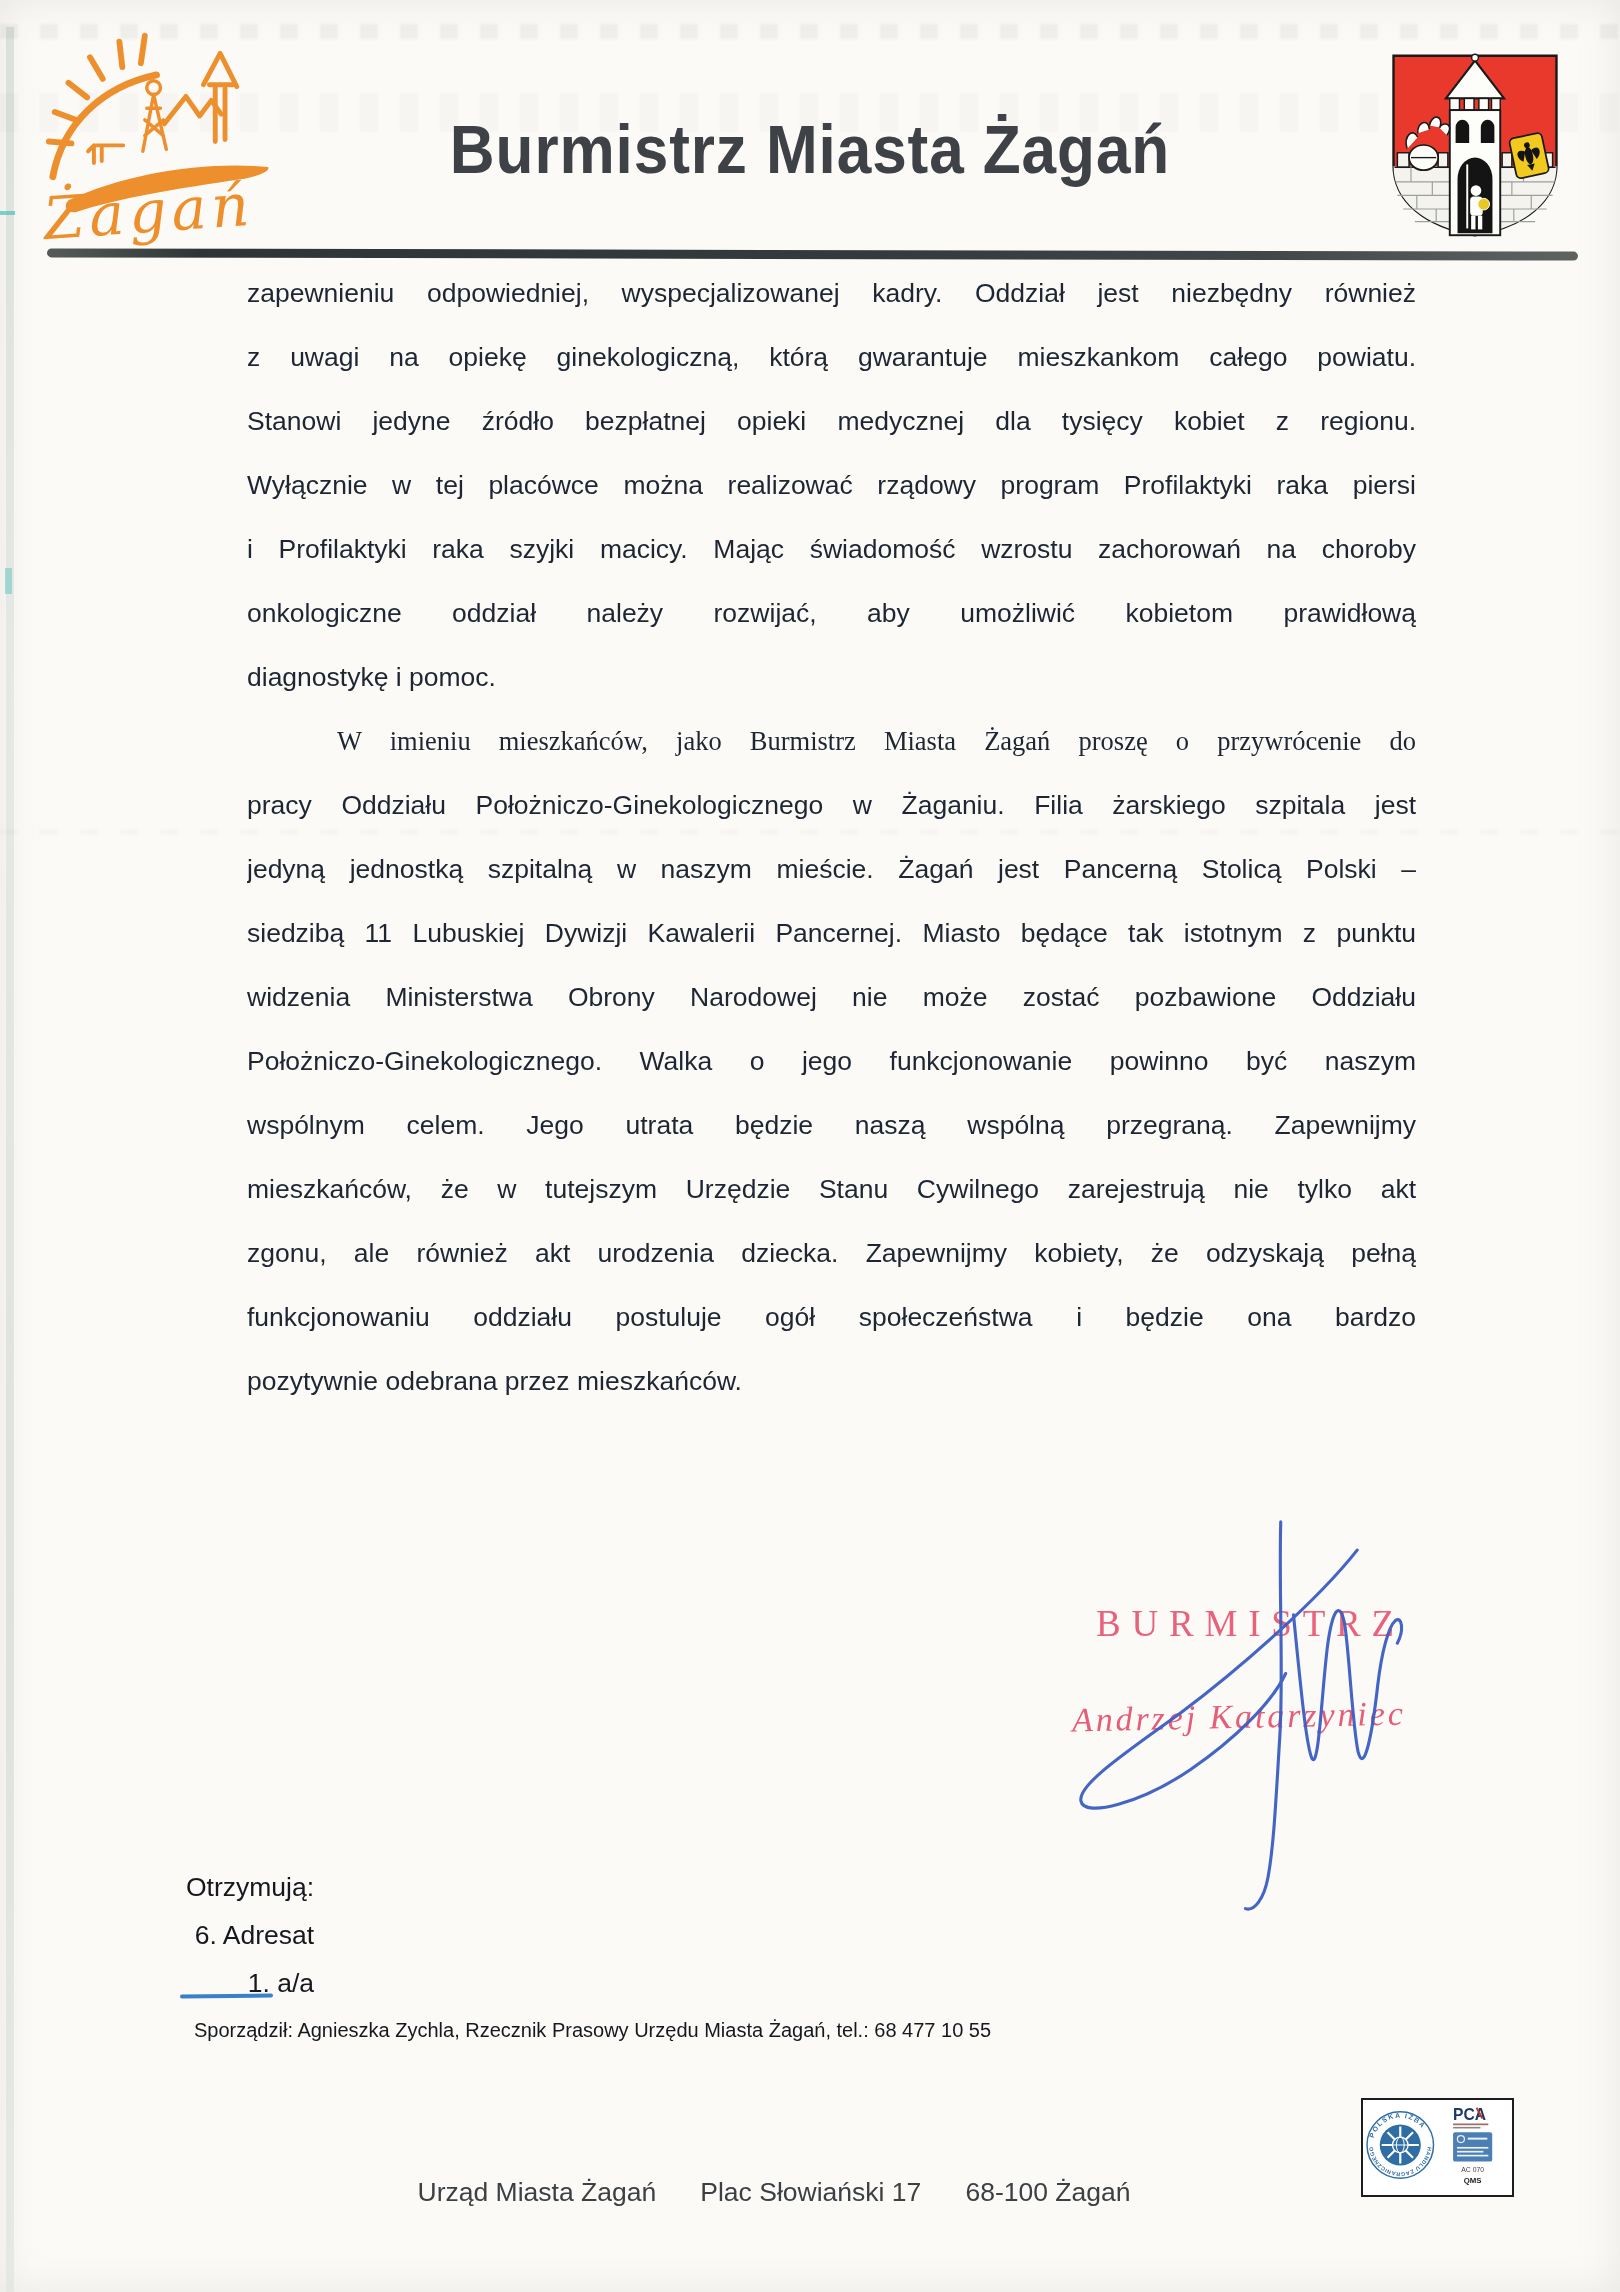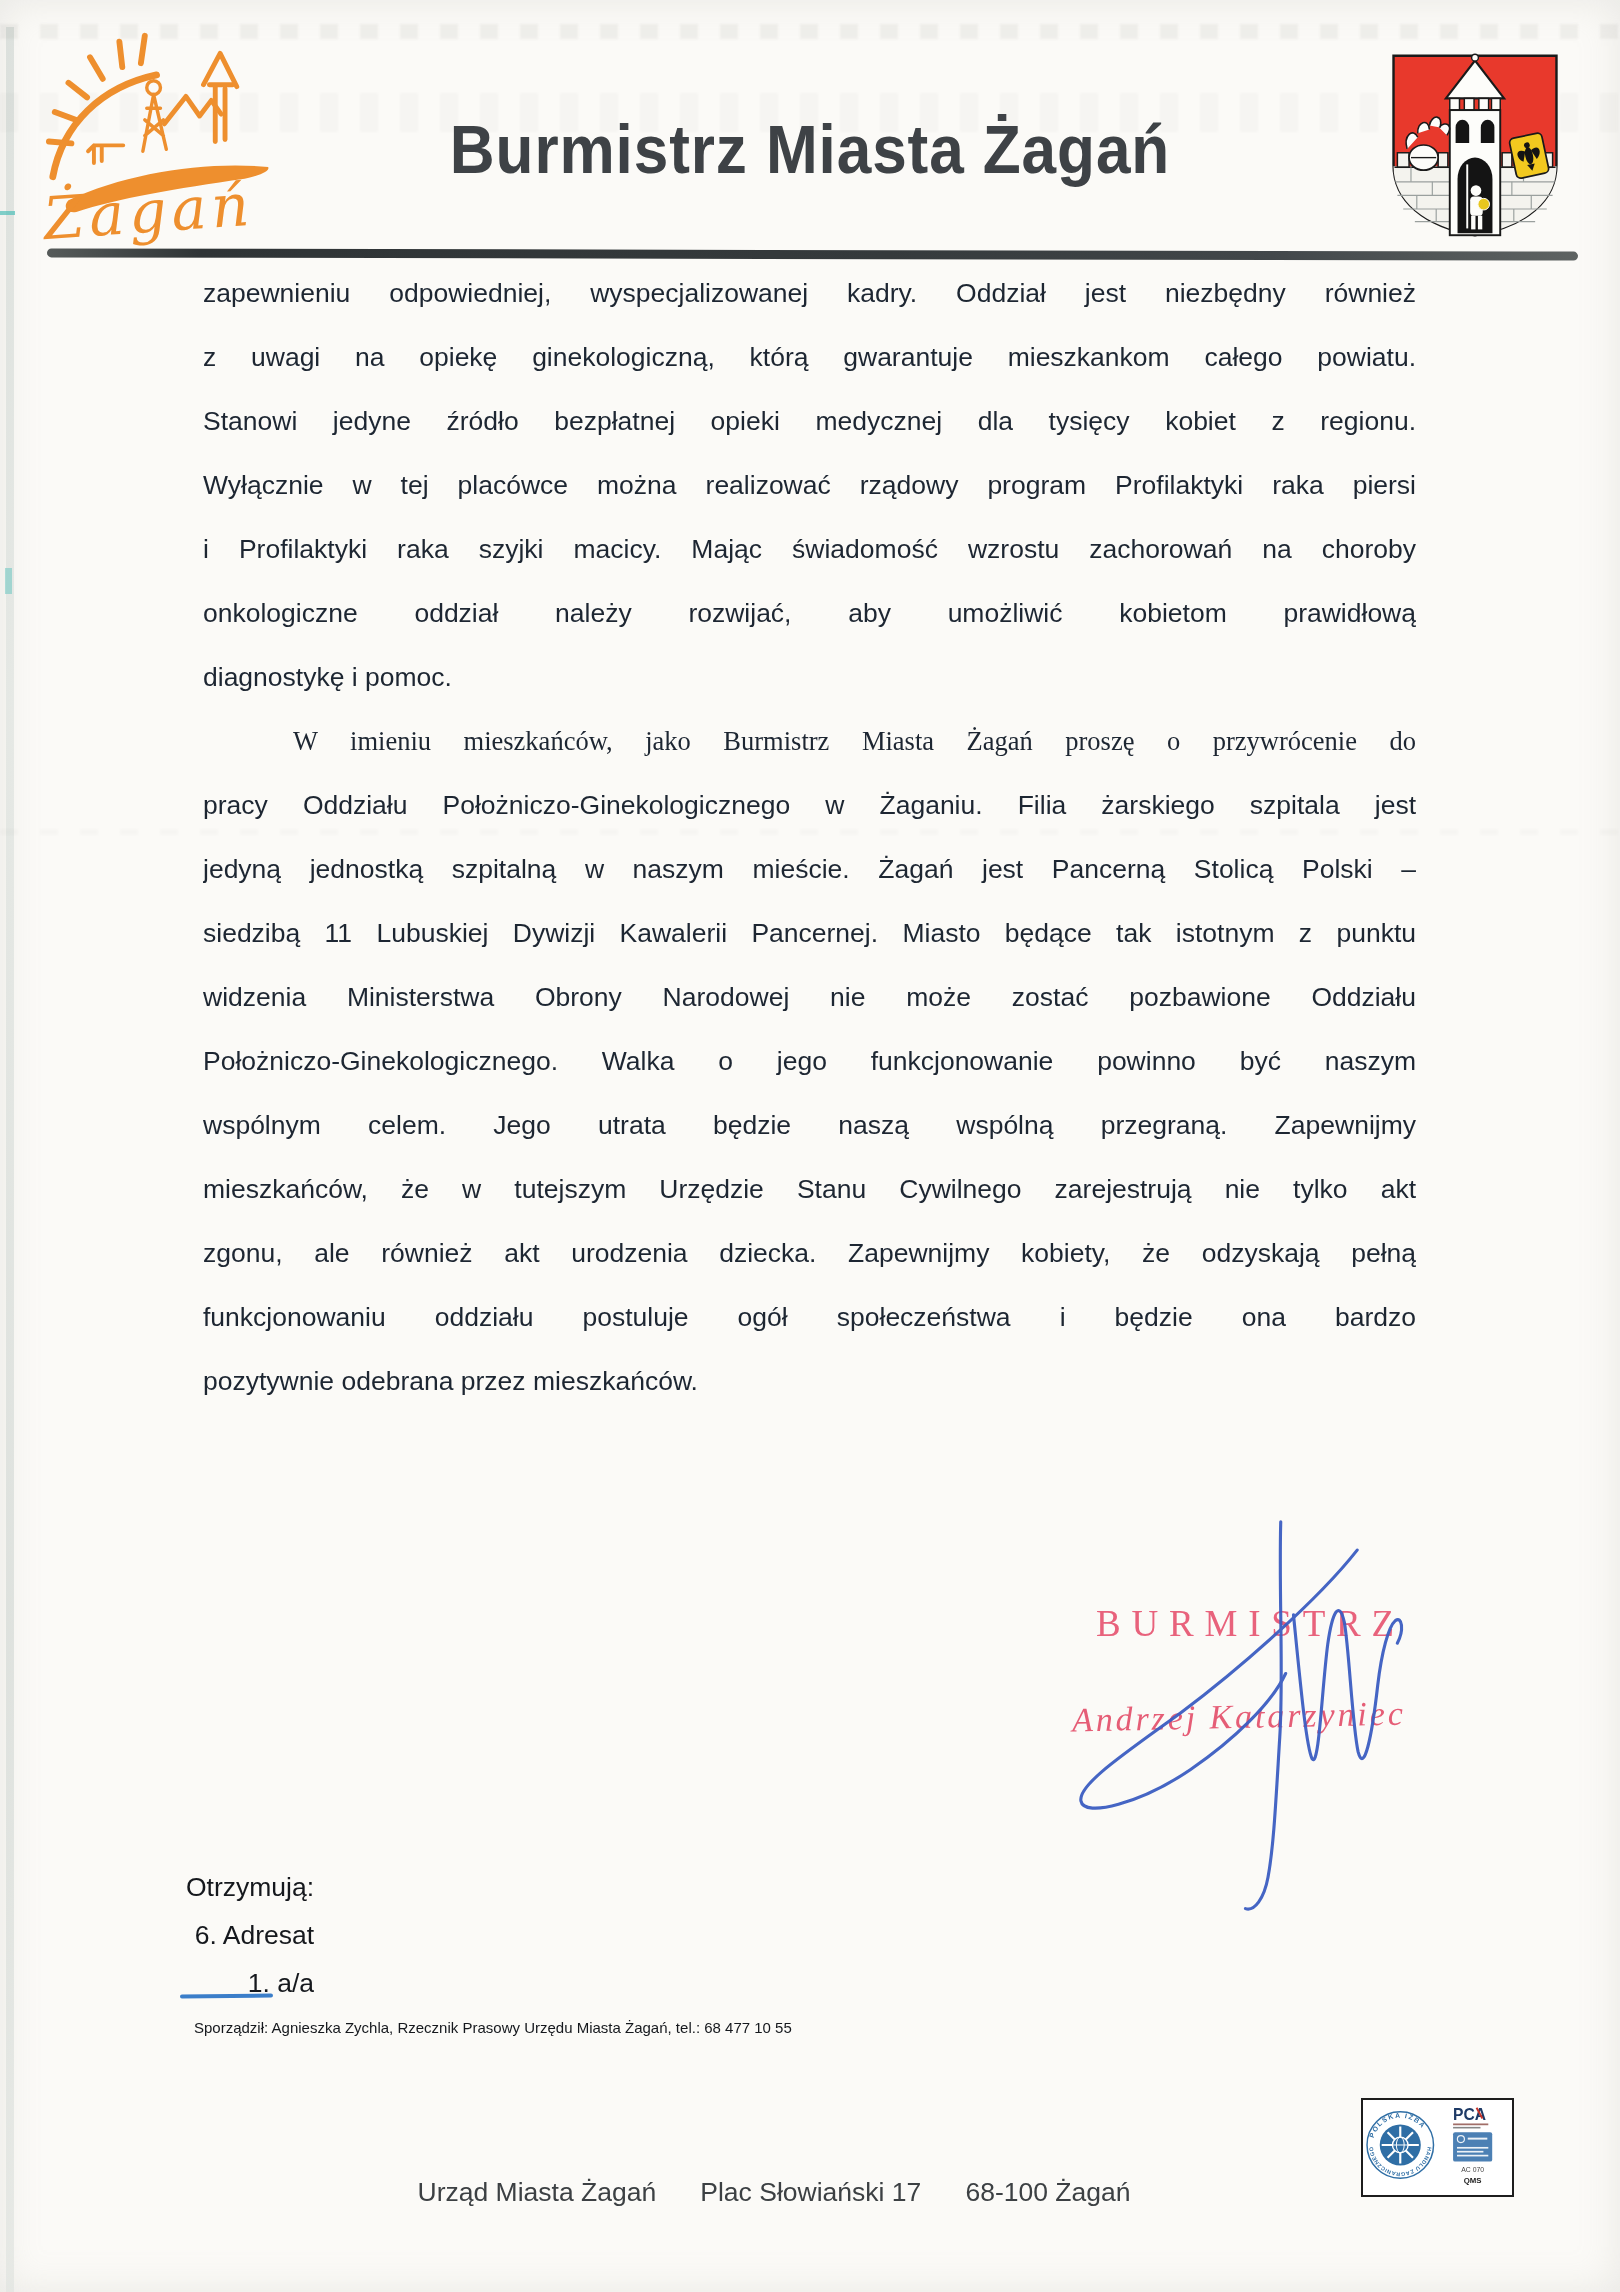--- a/index.html
+++ b/index.html
@@ -28,41 +28,41 @@
     transform:rotate(.12deg);
   }
   .logo-box{position:absolute;left:29px;top:25.5px;width:259px;height:227px;}
   .coa-box{position:absolute;left:1378px;top:47px;width:194px;height:196px;}
   
   .letter-body{
     position:absolute;left:203px;top:261px;width:1213px;
     font-size:26.5px;color:#1d2632;
   }
   .bline{height:64px;line-height:64px;text-align:justify;text-align-last:justify;
-    text-justify:inter-word;overflow:hidden;white-space:nowrap;}
+    text-justify:inter-word;overflow:hidden;white-space:nowrap;margin-left:44px;}
   .bline.last{text-align-last:left;}
   .bline.indent{text-indent:90px;font-family:Liberation Serif, serif;}
   
   .stamp-title{
     position:absolute;left:1096px;top:1602px;
     font-family:"Liberation Serif",serif;font-size:37px;letter-spacing:10.8px;
     color:#e75672;opacity:.92;
   }
   .stamp-name{
     position:absolute;left:1072px;top:1698px;
     font-family:"Liberation Serif",serif;font-style:italic;font-size:34px;letter-spacing:2.9px;
     color:#e4506c;transform:rotate(-1.2deg);opacity:.92;
   }
   .sig-svg{position:absolute;left:1029px;top:1507px;}
   
   .dist{position:absolute;left:186px;top:1868px;font-size:26.5px;color:#15181d;text-align:right;}
   .dist div{height:48px;line-height:39px;}
   .aa-underline{position:absolute;left:180px;top:1994px;width:93px;height:3.9px;
     background:#3b7ec9;border-radius:2px;transform:rotate(-.6deg);}
-  .prepared{position:absolute;left:194px;top:2019px;font-size:15px;color:#15181d;}
+  .prepared{position:absolute;left:194px;top:2019px;font-size:20px;color:#15181d;}
   
   .footer{position:absolute;left:240px;top:2092px;width:1068px;text-align:center;
     font-size:26.5px;line-height:40px;color:#3c4043;white-space:pre;}
   .cert{position:absolute;left:1361px;top:2098px;width:149px;height:95px;
     border:2.9px solid #1d1d1d;background:#fff;}
 </style>
 </head>
 <body>
 
 <div id="page">

